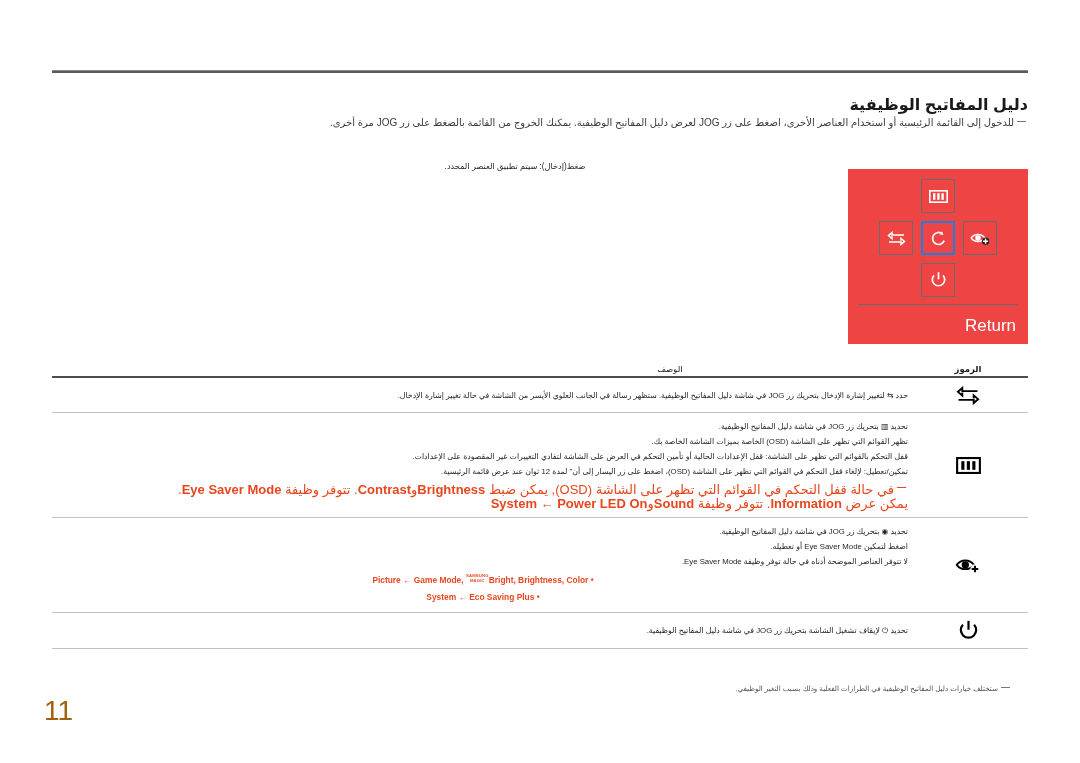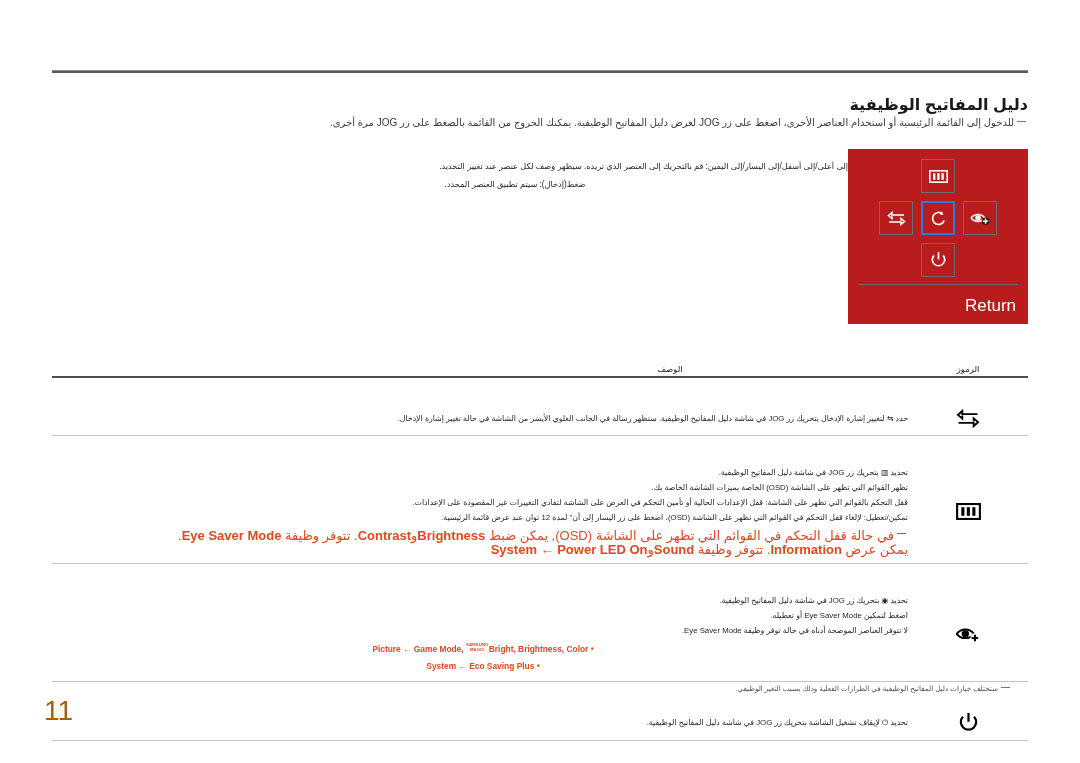--- a/index.html
+++ b/index.html
@@ -57,23 +57,23 @@
     border-top: 1px solid #777;
     margin-right: 2px;
     margin-left: 3px;
     position: relative;
     top: 4px;
   }
 
   
   .osd-panel {
     position: absolute;
-    left: 848px; top: 149px;
+    left: 848px; top: 169px;
     width: 180px; height: 175px;
-    background: #b91c1c;
+    background: #ef4444;
     direction: ltr;
   }
   .osd-cross {
     position: absolute;
     left: 50%; top: 10px;
     transform: translateX(-50%);
     width: 118px; height: 118px;
   }
   .osd-key {
     position: absolute;
@@ -126,21 +126,21 @@
   .th-row {
     display: flex;
     align-items: flex-end;
     height: 22px;
     font-size: 8.5px;
     color: #1a1a1a;
   }
   .th-symbols {
     width: 120px;
     text-align: center;
-    font-weight: normal;
+    font-weight: bold;
   }
   .th-desc {
     flex: 1;
     text-align: center;
     font-weight: normal;
     padding-left: 380px;
   }
   .rule-thick {
     height: 2px;
     background: #4d4d4d;
@@ -148,21 +148,20 @@
   }
   .rule-thin {
     height: 1px;
     background: #c3c3c3;
   }
   .trow {
     display: flex;
     align-items: center;
     min-height: 34px;
     padding: 6px 0;
-    margin-top: 23px;
   }
   .cell-symbol {
     width: 120px;
     display: flex;
     align-items: center;
     justify-content: center;
     flex: 0 0 120px;
   }
   .cell-desc {
     flex: 1;
@@ -279,21 +278,20 @@
           <path d="M8.5 1.2 V8.4" stroke="#ffffff" stroke-width="1.7" stroke-linecap="butt"></path>
         </svg>
       </div>
     </div>
 
     <div class="osd-divider"></div>
     <div class="osd-return">Return</div>
   </div>
 
   <div class="diagram-text">
-    <div>إلى أعلى/إلى أسفل/إلى اليسار/إلى اليمين: قم بالتحريك إلى العنصر الذي تريده. سيظهر وصف لكل عنصر عند تغيير التحديد.</div>
     <div class="line2">ضغط(إدخال): سيتم تطبيق العنصر المحدد.</div>
   </div>
 
   <div class="table-wrap">
 
     <div class="th-row">
       <div class="th-symbols">الرموز</div>
       <div class="th-desc">الوصف</div>
     </div>
     <div class="rule-thick"></div>

